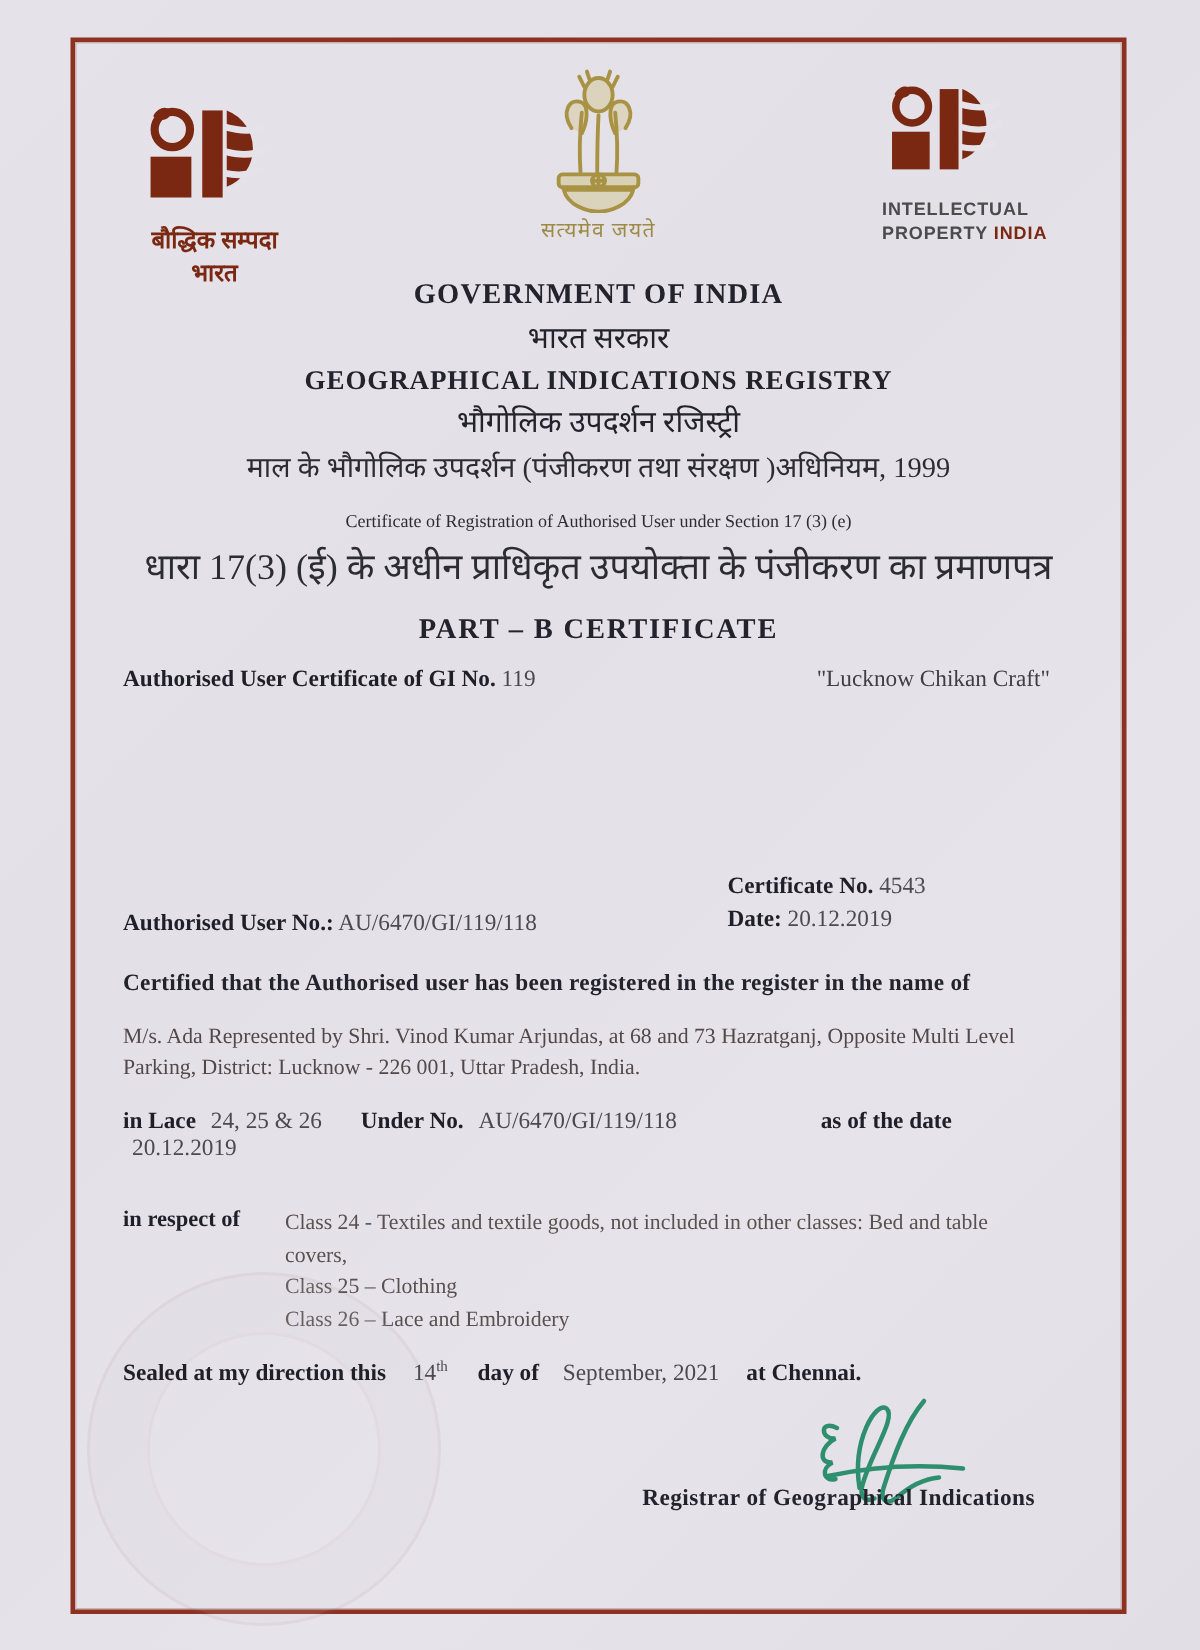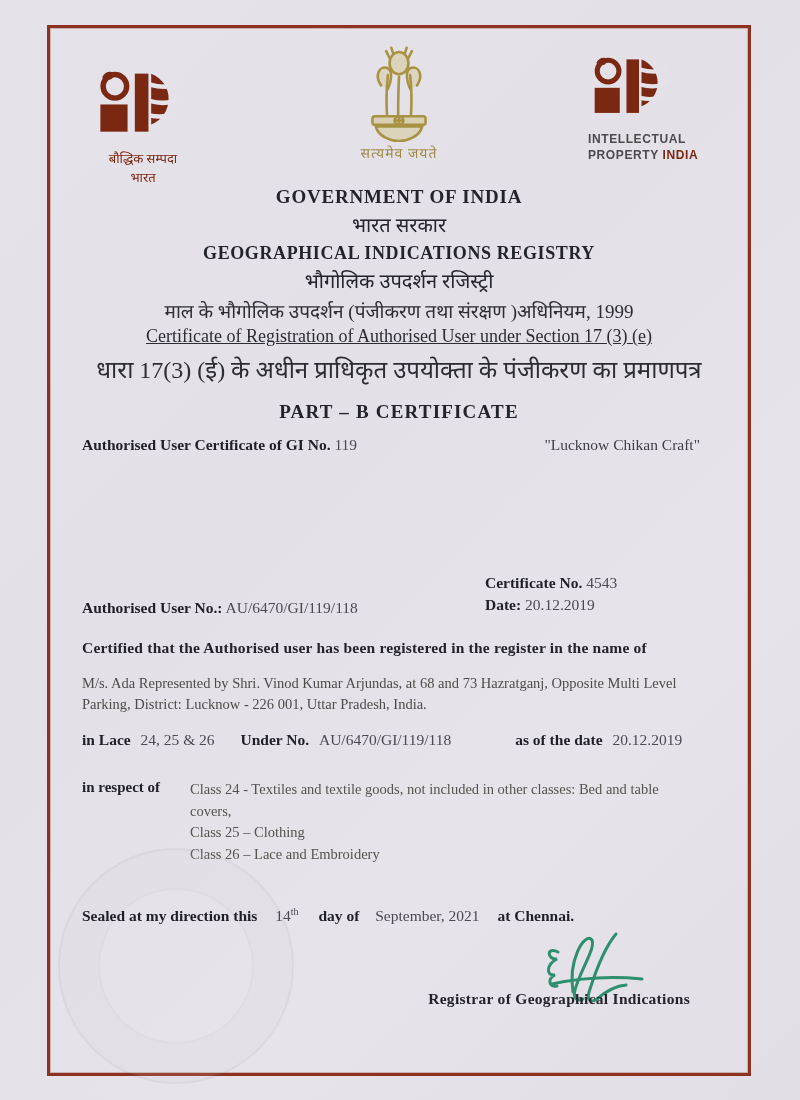--- a/index.html
+++ b/index.html
@@ -14,50 +14,50 @@
   .frame{
     position:absolute;left:47px;top:25px;right:49px;bottom:24px;
     border:3px solid #8e3120;
     box-shadow:inset 0 0 0 1px rgba(110,40,20,.25);
   }
   
   .header{position:relative;height:150px;}
   .logo-left{position:absolute;left:28px;top:42px;width:130px;text-align:center;}
   .logo-right{position:absolute;right:10px;top:28px;width:150px;text-align:left;}
   .ip-mark{display:block;margin:0 auto;}
-  .logo-left .hin{font-weight:normal;color:#7b2812;font-size:13px;line-height:1.15;margin-top:4px;}
+  .logo-left .hin{font-weight:bold;color:#7b2812;font-size:16px;line-height:1.15;margin-top:4px;}
   .logo-right .en{font-family:"Liberation Sans","DejaVu Sans",sans-serif;font-size:12px;letter-spacing:.6px;color:#4b4a4c;font-weight:bold;line-height:1.3;margin-top:4px;}
   .logo-right .en .india{color:#7b2812;}
   .emblem-wrap{position:absolute;left:0;right:0;top:18px;text-align:center;}
   .motto{font-size:14px;color:#9d8b45;margin-top:1px;letter-spacing:1px;}
   
   .titles{text-align:center;}
   .t-govt{font-size:19px;font-weight:bold;letter-spacing:.8px;margin-top:8px;}
   .t-hi-big{font-size:20px;margin-top:3px;}
   .t-reg{font-size:18px;font-weight:bold;letter-spacing:.6px;margin-top:5px;}
   .t-reg-hi{font-size:20px;margin-top:3px;}
   .t-act{font-size:18px;margin-top:14px;color:#2c2c33;}
   .t-act-hi{font-size:19px;margin-top:4px;color:#2c2c33;}
-  .t-cert{font-size:18px;margin-top:2px;color:#2c2c33;text-decoration:underline;}
+  .t-cert{font-size:12px;margin-top:16px;color:#2c2c33;}
   .t-cert-hi{font-size:24px;margin-top:5px;color:#2c2c33;}
   .t-partb{font-size:19px;font-weight:bold;letter-spacing:1.2px;margin-top:16px;}
   
   .body-pad{padding:0 48px 0 32px;}
   .gi-row{display:flex;justify-content:space-between;font-size:15.5px;margin-top:13px;}
   .lbl{font-weight:bold;color:#1f1f27;}
   .val{color:#4a4a52;text-align:right;}
   .gi-name{color:#3e3e46;}
   .certno-row{display:flex;justify-content:space-between;align-items:flex-end;margin-top:118px;font-size:15.5px;}
   .certno-block{line-height:1.45;min-width:215px;}
   .certified{font-weight:bold;font-size:15.5px;margin-top:22px;letter-spacing:.2px;}
   .address{font-size:14.5px;color:#4e4a4a;line-height:1.45;margin-top:16px;max-width:640px;}
   .inclass-row{font-size:15.5px;margin-top:16px;}
   .inclass-row .sp1{margin-left:6px;}
   .inclass-row .sp2{margin-left:22px;}
-  .inclass-row .sp3{margin-left:60px;}
+  .inclass-row .sp3{margin-left:92px;}
   .respect-row{display:flex;margin-top:30px;font-size:14.5px;}
   .respect-row .lbl{flex:0 0 108px;font-size:15px;}
   .classes{color:#56524f;line-height:1.5;max-width:520px;}
   
   .sealed{position:absolute;left:32px;top:878px;font-size:15.5px;}
   .sealed .gap1{margin-left:14px;color:#4a4a52;}
   .sealed .gap2{margin-left:16px;}
   .sealed .gap3{margin-left:12px;color:#4a4a52;}
   .sealed .gap4{margin-left:14px;}
   sup{font-size:10px;}

